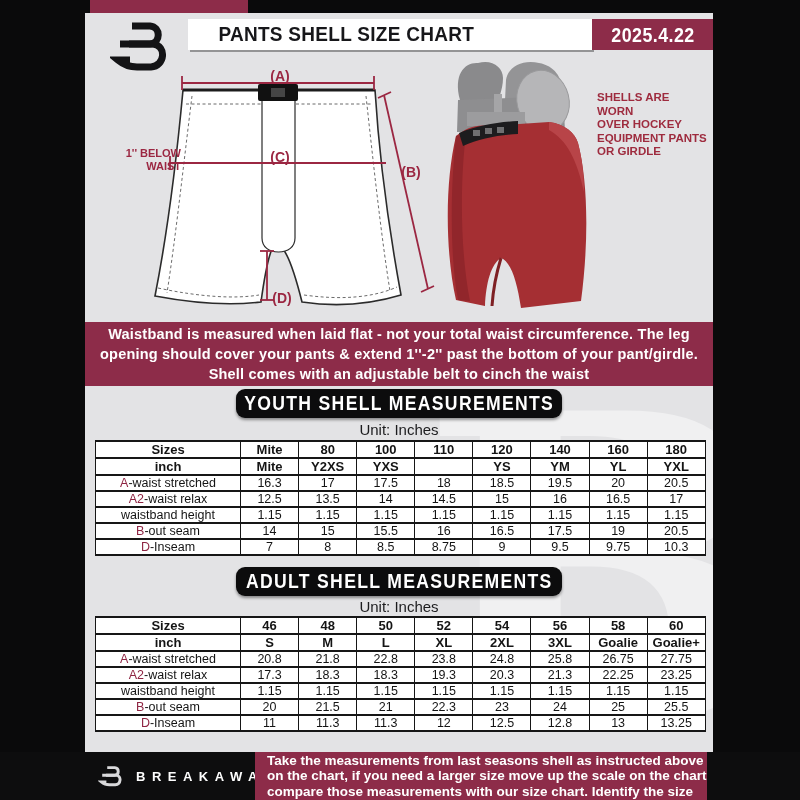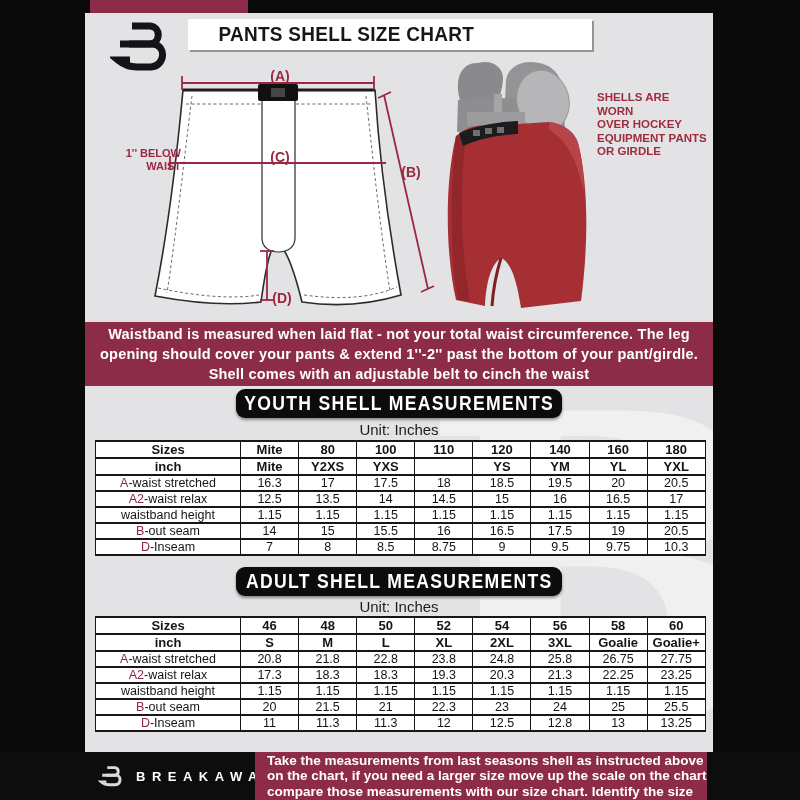--- a/index.html
+++ b/index.html
@@ -59,20 +59,23 @@
 
   <div class="page">
     <div class="watermark">B</div>
 
     <svg class="logo" viewBox="0 0 62 52">
       <path d="M22,6 L40,6 C51,7 51,23 40,24 L19,24" fill="none" stroke="#141416" stroke-width="7"></path>
       <path d="M10,24 L43,24 C57,26 55,46 41,47 L27,47 C20,47 14,45 8,40 L20,40" fill="none" stroke="#141416" stroke-width="7"></path>
     </svg>
     <div class="title-bar">
       <span>PANTS SHELL SIZE CHART</span>
+    </div>
+    <div class="date-box">
+      <span>2025.4.22</span>
     </div>
 
     <svg class="diagram-svg" viewBox="110 58 340 272">
       <path d="M183,90 L375,90 C379,155 390,235 401,295 C368,305 335,307 302,302 C296,278 290,258 283,249 C280,245 275,245 272,249 C268,258 264,280 261,302 C226,306 192,303 155,296 C167,235 177,155 183,90 Z" fill="#ffffff" stroke="#2b2b2b" stroke-width="1.6"></path>
       <line x1="183" y1="90" x2="375" y2="90" stroke="#1c1c1c" stroke-width="3"></line>
       <g stroke="#5a5a5a" stroke-width="0.9" stroke-dasharray="3,2.5" fill="none">
         <path d="M186,104 L372,104"></path>
         <path d="M192,96 C184,160 176,235 167,293"></path>
         <path d="M366,96 C373,160 381,235 390,291"></path>
         <path d="M158,288 C200,297 235,299 259,295"></path>

